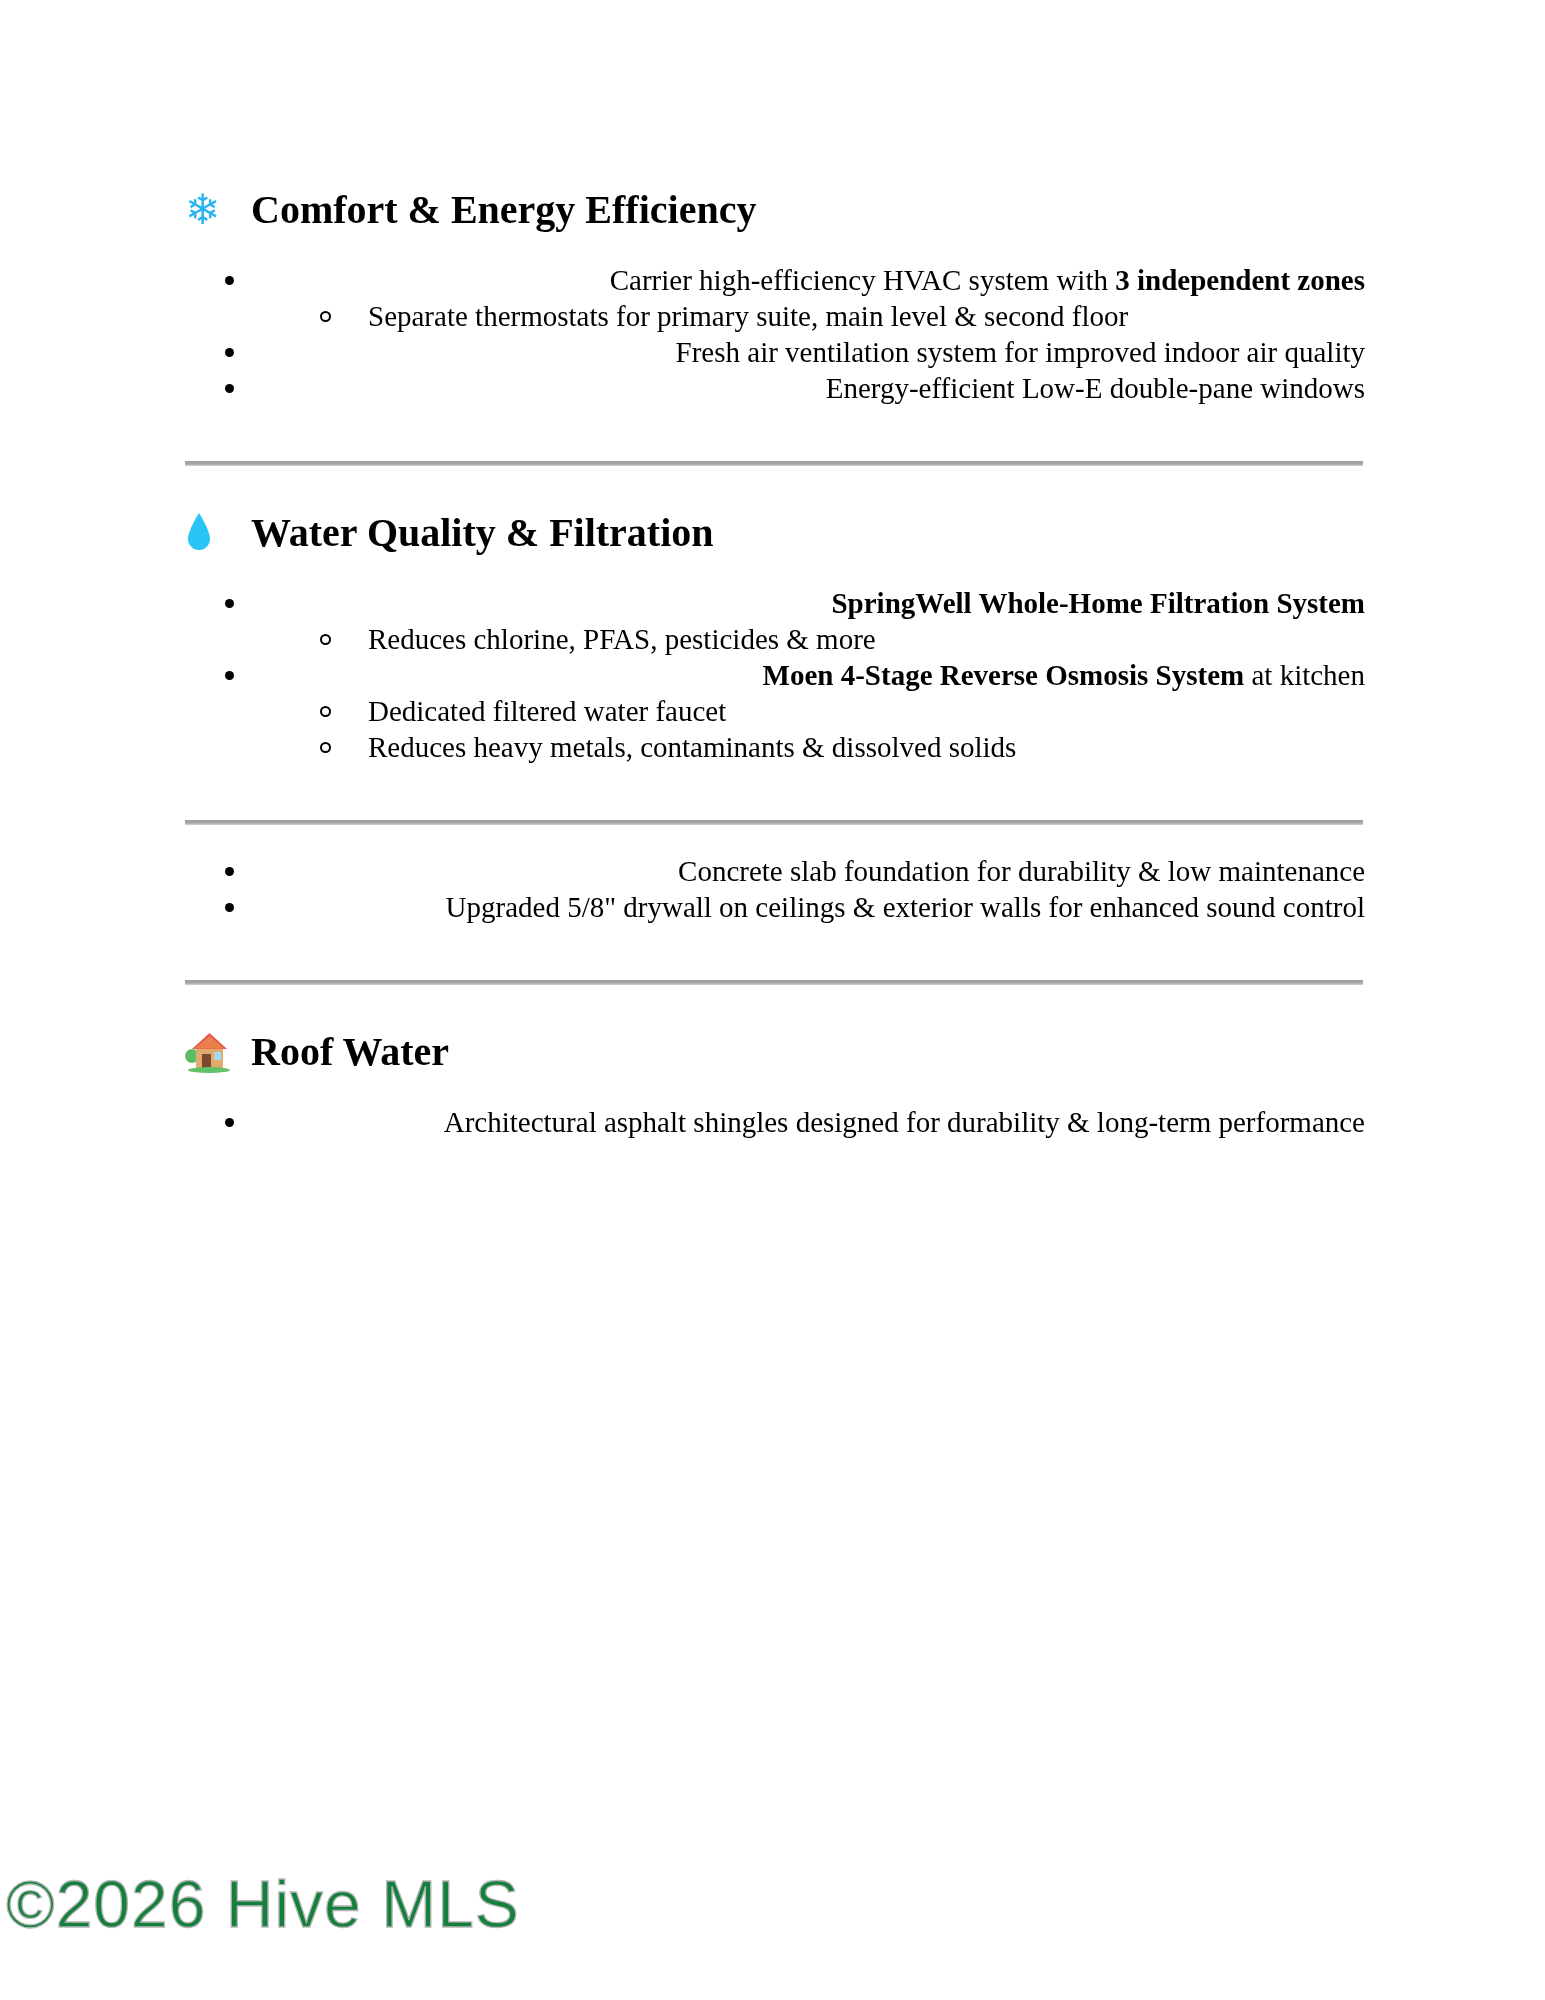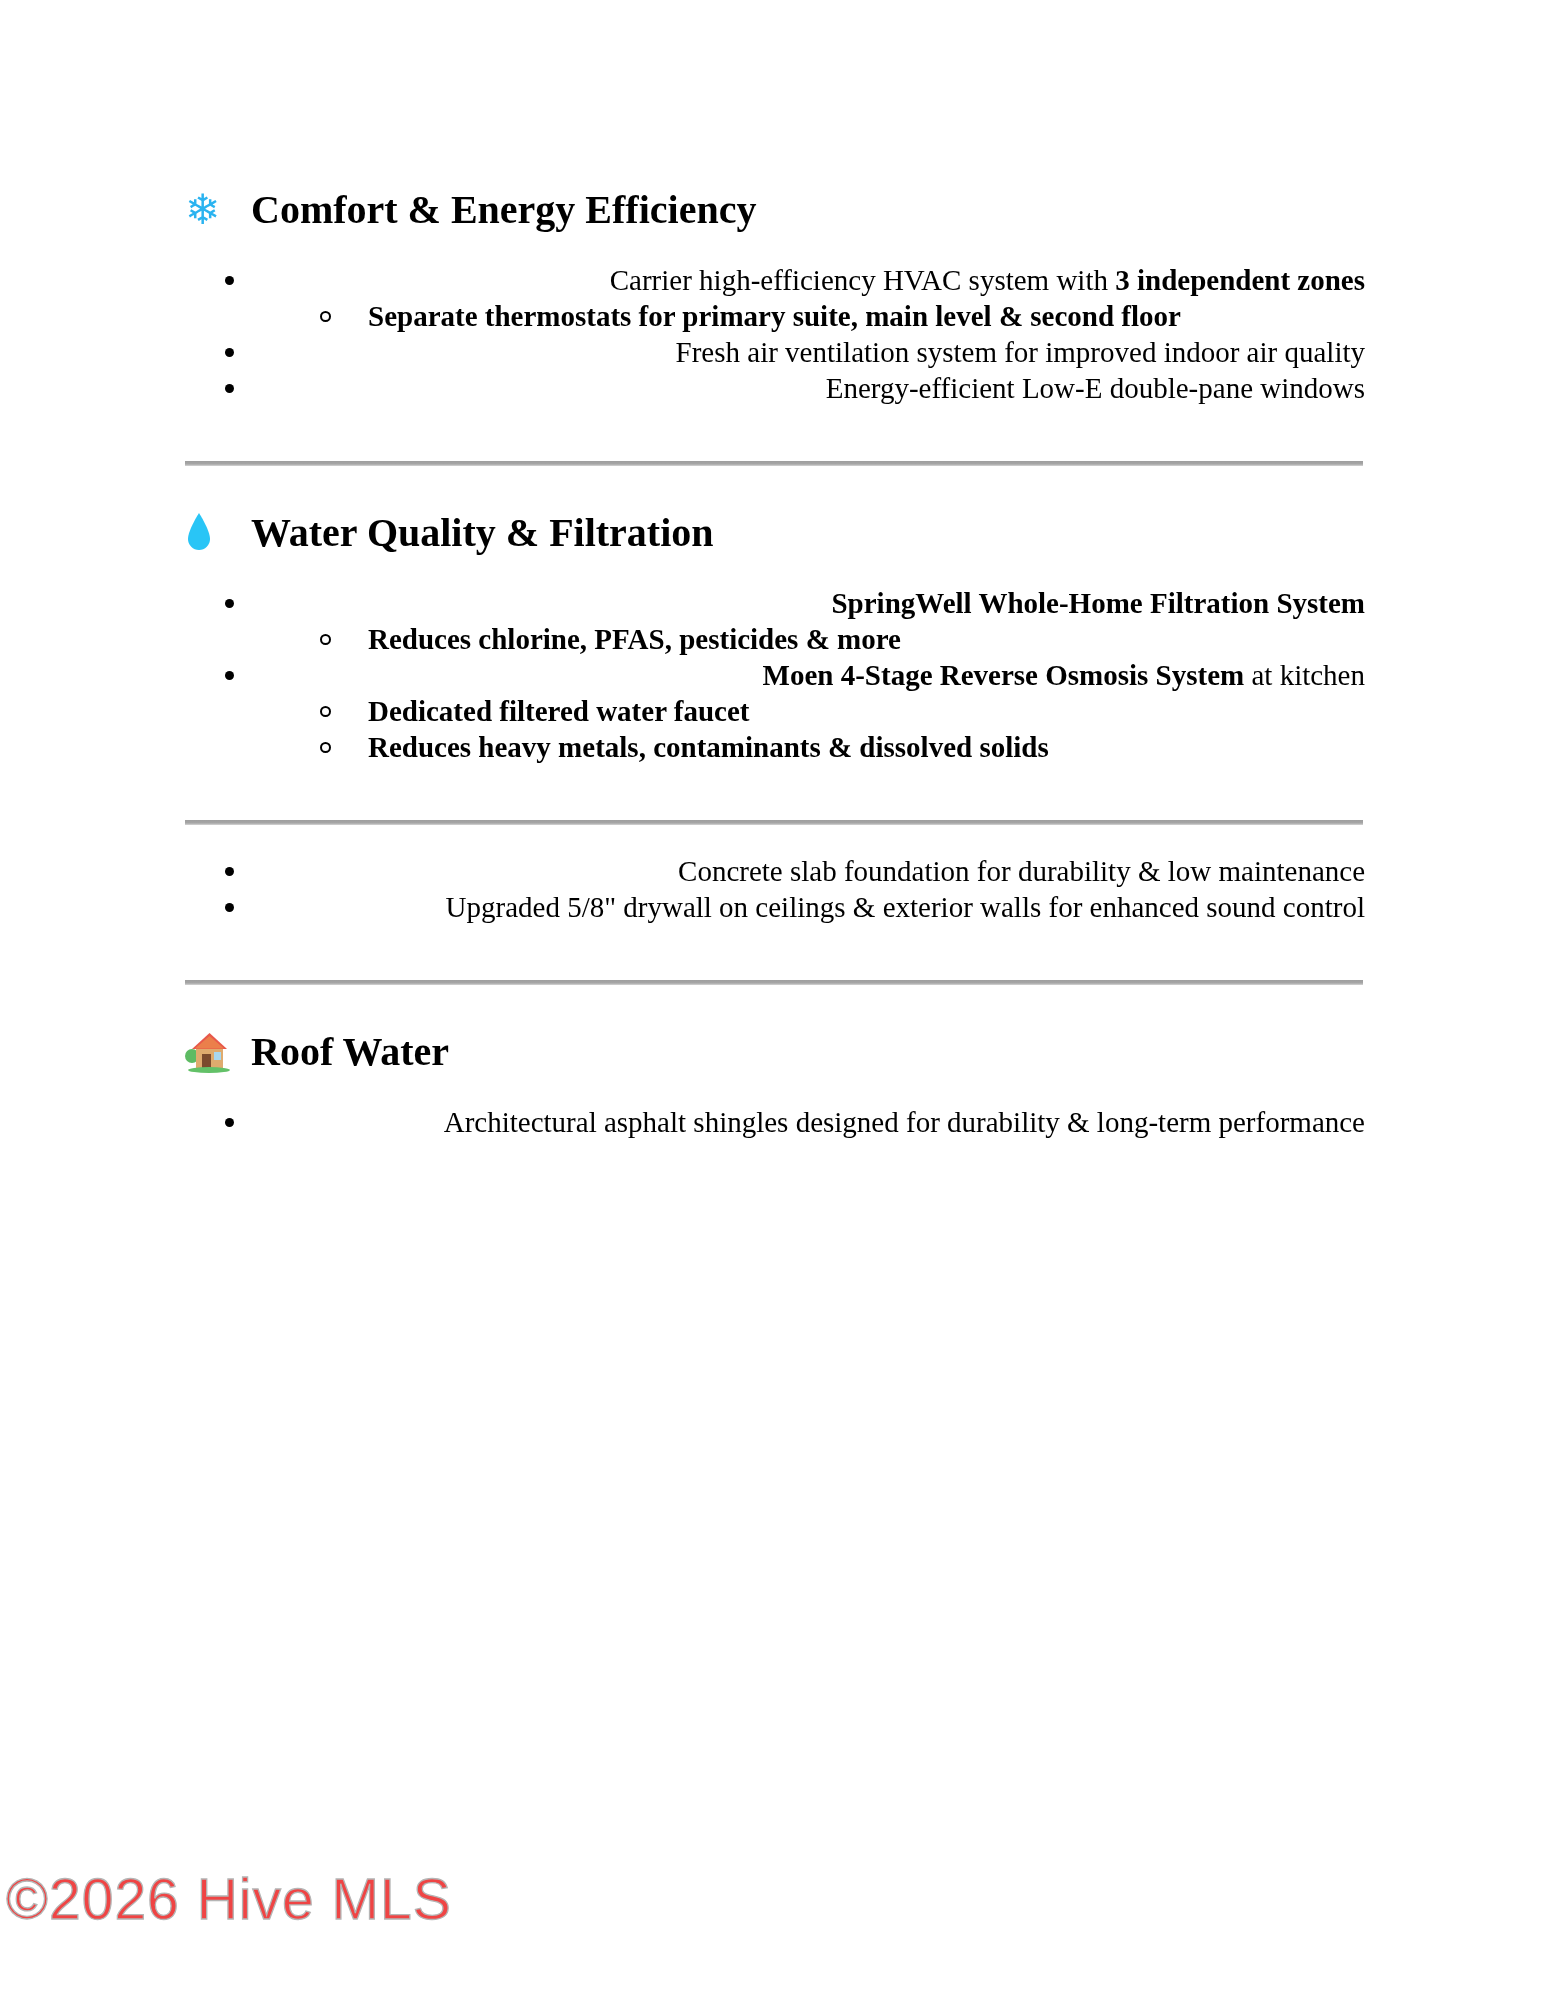--- a/index.html
+++ b/index.html
@@ -56,21 +56,21 @@
     display: flex;
   }
   .li .m {
     flex: 0 0 auto;
     display: flex;
     align-items: center;
     height: 36px;
   }
   .li.l1 { padding-left: 40px; justify-content: space-between; }
   .li.l1 .m { width: 37px; }
-  .li.l2 { padding-left: 135px; font-weight: bold; }
+  .li.l2 { padding-left: 135px; }
   .li.l2 .m { width: 48px; }
   .dot {
     width: 9px;
     height: 9px;
     background: #000;
     border-radius: 50%;
     display: inline-block;
   }
   .circle {
     width: 11px;
@@ -86,23 +86,23 @@
     height: 5px;
     width: 1178px;
     margin: 55px 0 0 0;
     background: linear-gradient(to bottom, #9e9e9e 0%, #a6a6a6 60%, #d6d6d6 100%);
   }
   .watermark {
     position: absolute;
     left: 6px;
     top: 1866px;
     font-family: "Liberation Sans", sans-serif;
-    font-size: 57px;
+    font-size: 66px;
     letter-spacing: 1px;
-    color: #ef4444;
+    color: #15803d;
     -webkit-text-stroke: 1.3px #b5b5b5;
     white-space: nowrap;
   }
 </style>
 </head>
 <body>
 
 <div class="content">
 
   <section>

